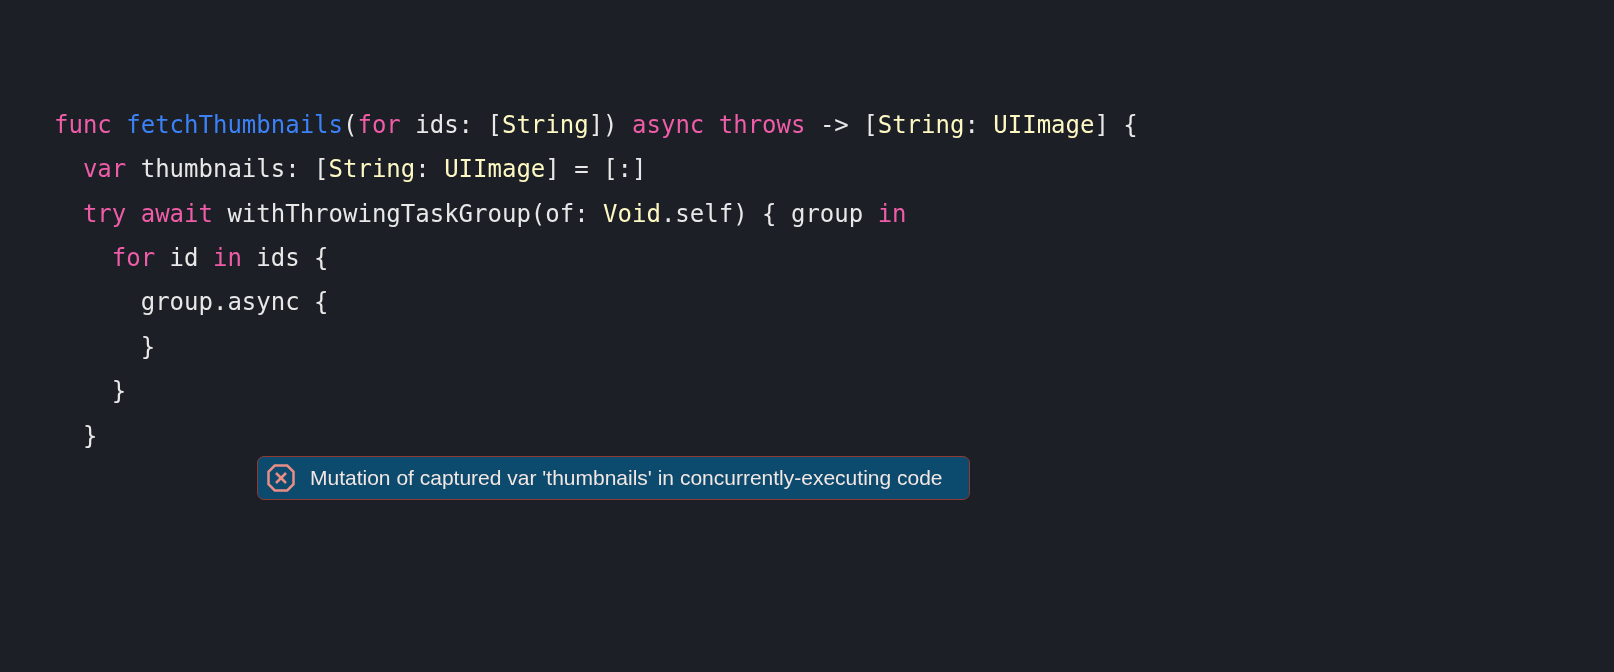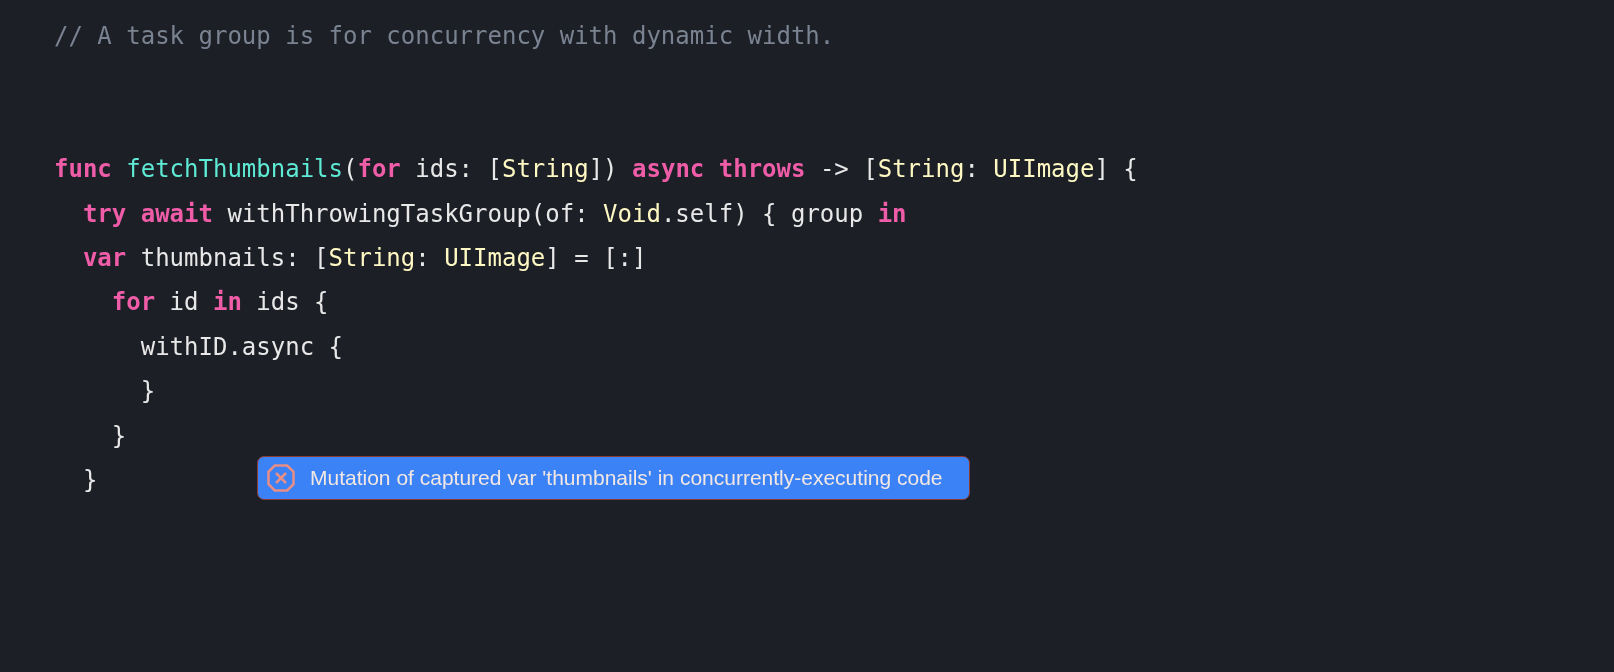--- a/index.html
+++ b/index.html
@@ -9,36 +9,36 @@
       font-size: 24px;
       line-height: 1.85;
       color: #e8e8e8;
       padding: 14px 54px;
       min-height: 672px;
       width: 1614px;
       overflow: hidden;
     }
     .code-line { white-space: pre; }
     .tok-comment { color: #7a8391; }
-    .tok-keyword { color: #ef5da8; font-weight: 700; }
-    .tok-funcname { color: #5eead4; }
+    .tok-keyword { color: #ef5da8; font-weight: 400; }
+    .tok-funcname { color: #3b82f6; }
     .tok-type { color: #fef9c3; }
     .tok-plain { color: #e8e8e8; }
     .highlighted-error {
       background: #f8d1d7;
       color: #5b3b42;
       border-radius: 3px;
       padding: 1px 2px;
     }
     .error-banner {
       position: absolute;
       display: flex;
       align-items: center;
       gap: 14px;
-      background: #3b82f6;
+      background: #0c4a6e;
       border: 1px solid #8e3b33;
       border-radius: 7px;
       padding: 6px 26px 6px 8px;
       font-family: -apple-system, BlinkMacSystemFont, 'Helvetica Neue', sans-serif;
       font-size: 21px;
       font-weight: 400;
       color: #f2e7e3;
       line-height: 1.3;
     }
     .error-icon-wrap {
@@ -47,34 +47,33 @@
       display: flex; align-items: center; justify-content: center;
     }
     .error-icon-wrap svg { width: 30px; height: 30px; }
     .rel { position: relative; }
   </style>
 </head>
 <body>
 
 <div class="rel">
 
-<div class="code-line"><span class="tok-comment">// A task group is for concurrency with dynamic width.</span></div>
 
 <div class="code-line">&nbsp;</div>
 <div class="code-line">&nbsp;</div>
 
 <div class="code-line"><span class="tok-keyword">func</span><span class="tok-plain"> </span><span class="tok-funcname">fetchThumbnails</span><span class="tok-plain">(</span><span class="tok-keyword">for</span><span class="tok-plain"> ids: [</span><span class="tok-type">String</span><span class="tok-plain">]) </span><span class="tok-keyword">async</span><span class="tok-plain"> </span><span class="tok-keyword">throws</span><span class="tok-plain"> -&gt; [</span><span class="tok-type">String</span><span class="tok-plain">: </span><span class="tok-type">UIImage</span><span class="tok-plain">] {</span></div>
 
+<div class="code-line">  <span class="tok-keyword">var</span><span class="tok-plain"> thumbnails: [</span><span class="tok-type">String</span><span class="tok-plain">: </span><span class="tok-type">UIImage</span><span class="tok-plain">] = [:]</span></div>
+
 <div class="code-line">  <span class="tok-keyword">try</span><span class="tok-plain"> </span><span class="tok-keyword">await</span><span class="tok-plain"> withThrowingTaskGroup(of: </span><span class="tok-type">Void</span><span class="tok-plain">.self) { group </span><span class="tok-keyword">in</span></div>
-
-<div class="code-line">  <span class="tok-keyword">var</span><span class="tok-plain"> thumbnails: [</span><span class="tok-type">String</span><span class="tok-plain">: </span><span class="tok-type">UIImage</span><span class="tok-plain">] = [:]</span></div>
 
 <div class="code-line">    <span class="tok-keyword">for</span><span class="tok-plain"> id </span><span class="tok-keyword">in</span><span class="tok-plain"> ids {</span></div>
 
-<div class="code-line">      <span class="tok-plain">withID.async {</span></div>
+<div class="code-line">      <span class="tok-plain">group.async {</span></div>
 
 
 <div class="code-line">      <span class="tok-plain">}</span></div>
 
 <div class="code-line">    <span class="tok-plain">}</span></div>
 
 <div class="code-line">  <span class="tok-plain">}</span></div>
 
 
 <div class="error-banner" style="left:203px; top:442px;">

